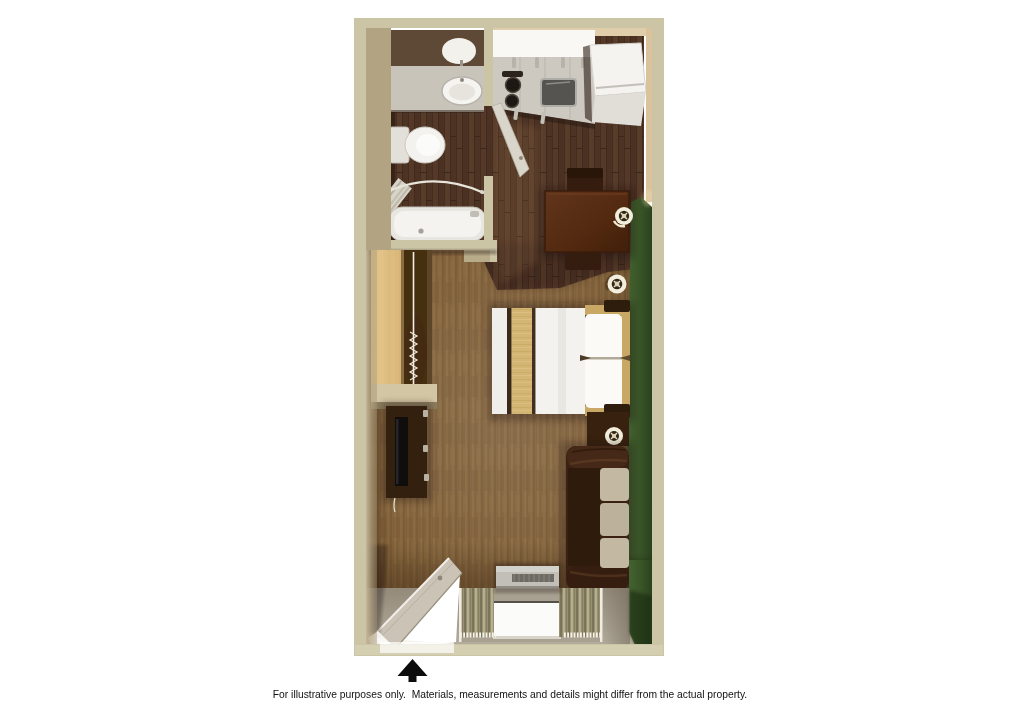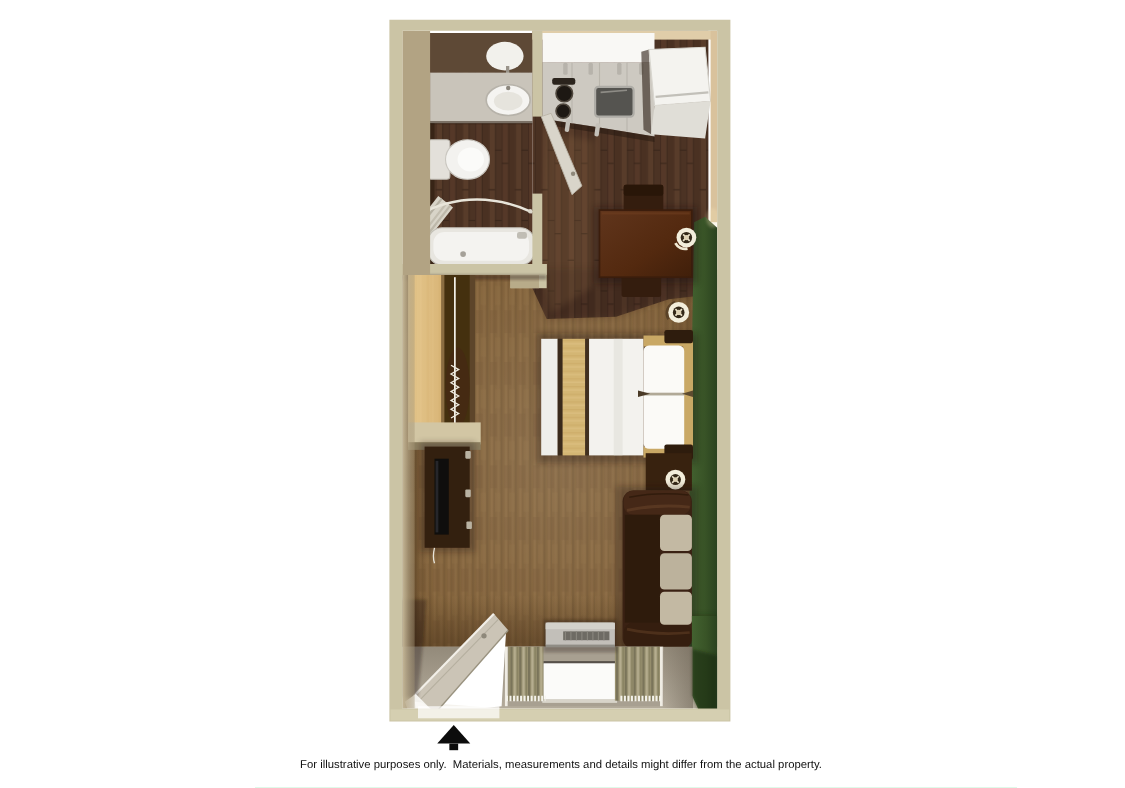--- a/index.html
+++ b/index.html
@@ -1,16 +1,16 @@
 <!DOCTYPE html>
 <html><head>
 <meta charset="utf-8">
 <style>
   html,body{margin:0;padding:0;background:#ffffff;}
-  .page{position:relative;width:1023px;height:716px;background:#86efac;font-family:"Liberation Sans",sans-serif;}
+  .page{position:relative;width:1023px;height:716px;background:#ec4899;font-family:"Liberation Sans",sans-serif;}
   svg{display:block;}
 </style>
 </head>
 <body>
 <div class="page">
 <svg width="1023" height="716" viewBox="0 0 1023 716">
 <defs>
   <pattern id="carpet" width="13" height="47" patternUnits="userSpaceOnUse">
     <rect width="13" height="47" fill="#816139"></rect>
     <rect x="0" width="2" height="47" fill="#785a35"></rect>

